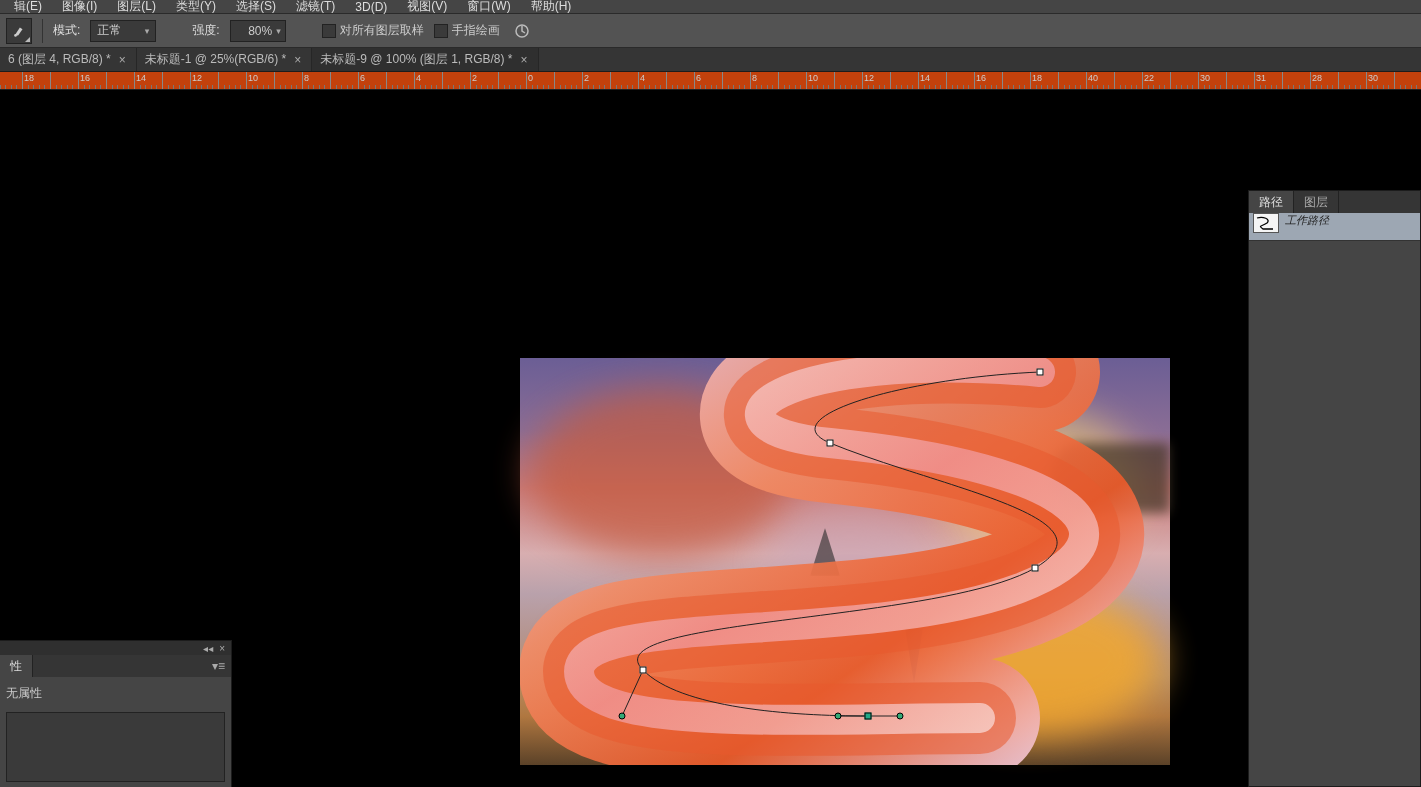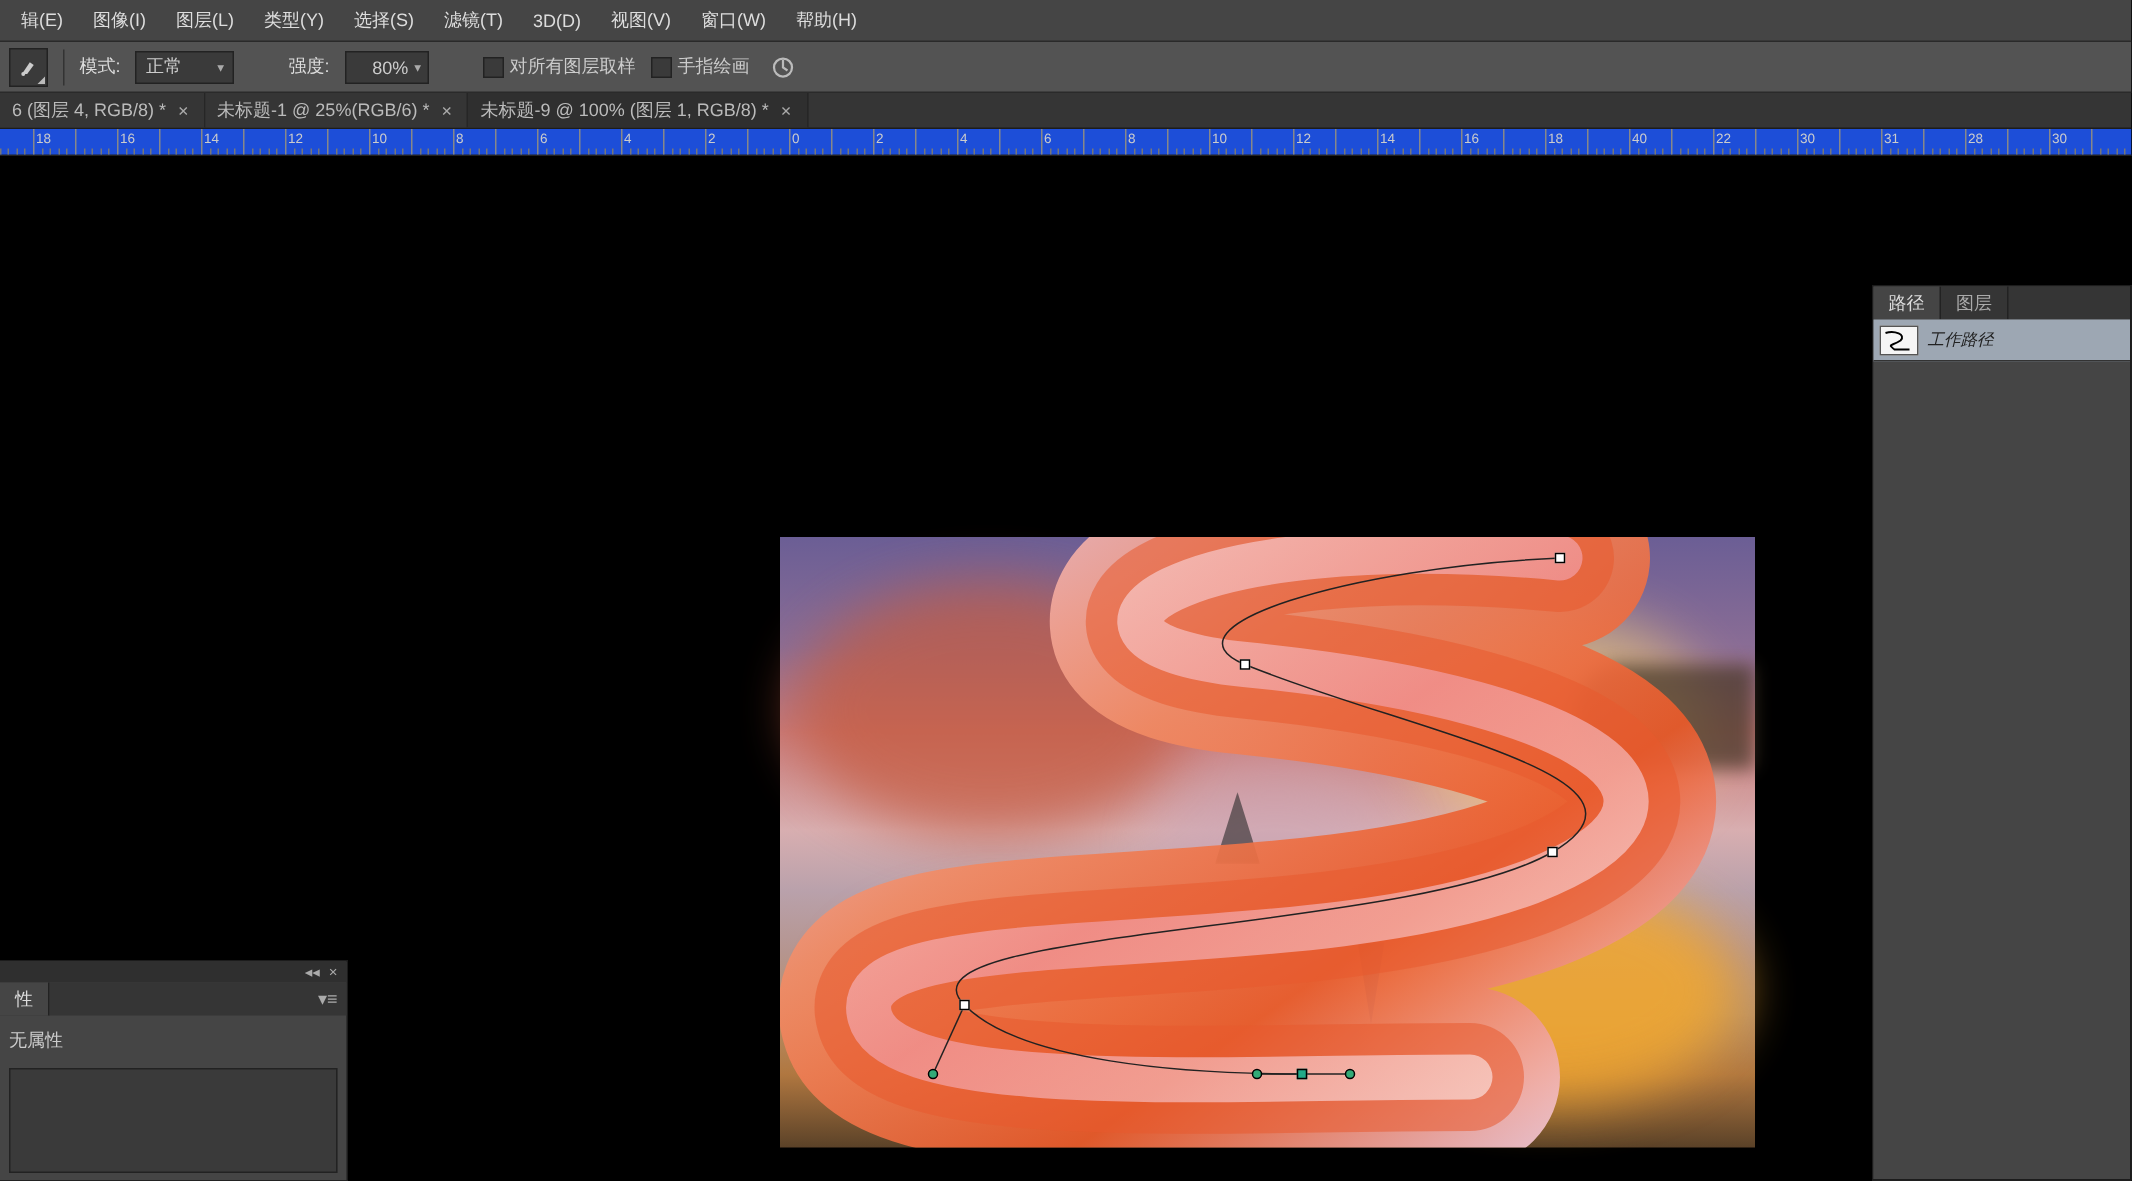--- a/index.html
+++ b/index.html
@@ -1,20 +1,20 @@
 <!DOCTYPE html>
 <html><head>
 <meta charset="utf-8">
 <style>
   * { box-sizing: border-box; margin: 0; padding: 0; font-family: "Microsoft YaHei", "SimSun", Arial, sans-serif; }
   html, body { width: 1421px; height: 787px; overflow: hidden; background: #000; color: #ccc; font-size: 12px; user-select: none; }
 
   
   .menu-bar {
-    height: 28px;
+    height: 14px;
     background: #454545;
     display: flex;
     align-items: center;
     padding-left: 4px;
     border-bottom: 1px solid #2a2a2a;
   }
   .menu-item {
     padding: 4px 10px;
     color: #ddd;
     cursor: default;
@@ -86,21 +86,21 @@
     color: #bbb;
     background: #2f2f2f;
     gap: 6px;
   }
   .doc-tab.inactive { background: #353535; }
   .doc-tab .close { color: #aaa; font-size: 12px; padding: 0 2px; }
 
   
   .ruler {
     height: 18px;
-    background: #1d4ed8;
+    background: #c2410c;
     position: relative;
     overflow: hidden;
     border-bottom: 1px solid #222;
   }
   .ruler .tick {
     position: absolute; top: 0; height: 18px;
     border-left: 1px solid #888;
   }
   .ruler .tick.minor { height: 5px; top: 13px; border-color: #777; }
   .ruler .label {
@@ -155,21 +155,21 @@
     display: flex; align-items: stretch;
   }
   .panel-tab {
     padding: 3px 10px; color: #ddd;
     background: #454545;
     border-right: 1px solid #222;
   }
   .panel-tab.inactive { background: #353535; color: #aaa; }
   .panel-body { flex: 1; background: #454545; padding: 0; }
   .path-row {
-    height: 28px; display: flex; align-items: center;
+    height: 28px; display: flex; 
     background: #9da7b3; color: #222; font-style: italic; font-size: 11px;
     padding: 0 4px; gap: 6px;
     border-bottom: 1px solid #333;
   }
   .path-thumb {
     width: 26px; height: 20px; background: #f5f5f5; border: 1px solid #555;
     display: flex; align-items: center; justify-content: center;
   }
   .path-thumb svg { width: 22px; height: 16px; }
 

